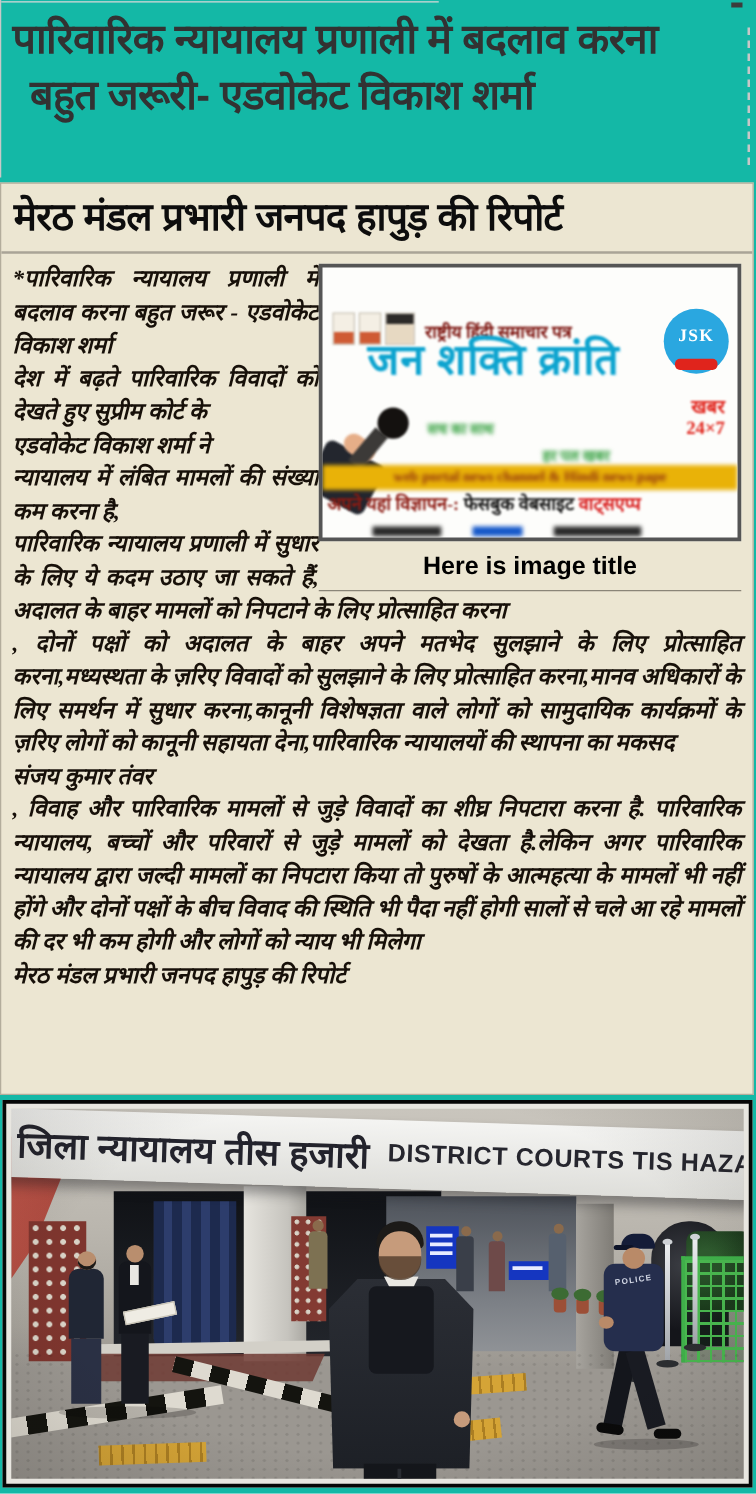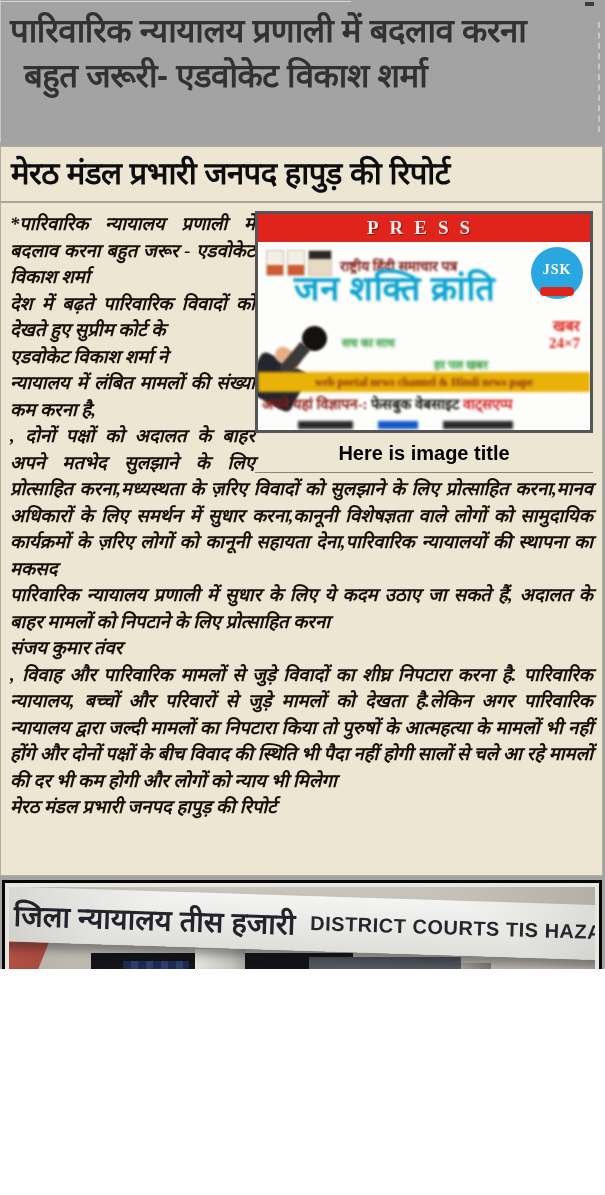--- a/index.html
+++ b/index.html
@@ -1,16 +1,16 @@
 <!DOCTYPE html>
 <html><head>
 <meta charset="utf-8">
 <style>
   html,body{margin:0;padding:0;background:#ffffff;}
-  .page{position:relative;width:605px;height:969px;background:#a3a3a3;overflow:hidden;
+  .page{position:relative;width:605px;height:1195px;background:#14b8a6;overflow:hidden;
         font-family:"Liberation Sans",sans-serif;text-decoration:underline;}
 
   
   .top-white{position:absolute;left:0;top:0;width:604px;height:142px;
              border-left:1px solid #c8c8c8;box-sizing:border-box;padding:8px 6px 0 9px;}
   .top-white::before{content:"";position:absolute;left:0;top:1px;width:58%;border-top:1px solid #d8d8d8;}
   .headline{font-weight:800;font-size:33px;line-height:45px;color:#323232;letter-spacing:-.5px;}
   .headline .l2{display:block;margin-left:14px;}
   .edge-line{position:absolute;right:4px;top:22px;height:110px;width:0;border-right:2px dashed #c7c7c7;}
   .corner-dash{position:absolute;right:10px;top:2px;width:9px;height:4px;background:#3c3c3c;}
@@ -200,21 +200,20 @@
   </div>
 
   <div class="article">
     <div class="subheading">मेरठ मंडल प्रभारी जनपद हापुड़ की रिपोर्ट</div>
     <hr class="sub-rule">
 
     <div class="body">
 
       <figure class="press-figure" style="margin-block:0;margin-inline:0 0;">
         <div class="press-card">
-          <div class="press-bar">PRESS</div>
           <div class="thumb t1 blurry"></div>
           <div class="thumb t2 blurry"></div>
           <div class="thumb t3 blurry"></div>
           <div class="press-tagline blurry">राष्ट्रीय हिंदी समाचार पत्र</div>
           <div class="jsk">
             <span class="jsk-txt">JSK</span>
             <span class="jsk-pill"></span>
           </div>
           <div class="press-brand blurry">जन शक्ति क्रांति</div>
           <div class="slogan1 blurry2">सच का साथ</div>
@@ -238,22 +237,22 @@
           </div>
         </div>
         <figcaption class="press-caption">Here is image title</figcaption>
         <hr class="caption-rule">
       </figure>
 
       <p>*पारिवारिक न्यायालय प्रणाली में बदलाव करना बहुत जरूर - एडवोकेट विकाश शर्मा</p>
       <p>देश में बढ़ते पारिवारिक विवादों को देखते हुए सुप्रीम कोर्ट के</p>
       <p>एडवोकेट विकाश शर्मा ने</p>
       <p>न्यायालय में लंबित मामलों की संख्या कम करना है,</p>
+      <p>पारिवारिक न्यायालय प्रणाली में सुधार के लिए ये कदम उठाए जा सकते हैं, अदालत के बाहर मामलों को निपटाने के लिए प्रोत्साहित करना</p>
       <p>, दोनों पक्षों को अदालत के बाहर अपने मतभेद सुलझाने के लिए प्रोत्साहित करना,मध्यस्थता के ज़रिए विवादों को सुलझाने के लिए प्रोत्साहित करना,मानव अधिकारों के लिए समर्थन में सुधार करना,कानूनी विशेषज्ञता वाले लोगों को सामुदायिक कार्यक्रमों के ज़रिए लोगों को कानूनी सहायता देना,पारिवारिक न्यायालयों की स्थापना का मकसद</p>
-      <p>पारिवारिक न्यायालय प्रणाली में सुधार के लिए ये कदम उठाए जा सकते हैं, अदालत के बाहर मामलों को निपटाने के लिए प्रोत्साहित करना</p>
       <p>संजय कुमार तंवर</p>
       <p>, विवाह और पारिवारिक मामलों से जुड़े विवादों का शीघ्र निपटारा करना है. पारिवारिक न्यायालय, बच्चों और परिवारों से जुड़े मामलों को देखता है.लेकिन अगर पारिवारिक न्यायालय द्वारा जल्दी मामलों का निपटारा किया तो पुरुषों के आत्महत्या के मामलों भी नहीं होंगे और दोनों पक्षों के बीच विवाद की स्थिति भी पैदा नहीं होगी सालों से चले आ रहे मामलों की दर भी कम होगी और लोगों को न्याय भी मिलेगा</p>
       <p>मेरठ मंडल प्रभारी जनपद हापुड़ की रिपोर्ट</p>
     </div>
   </div>
 
   <div class="photo-frame">
     <div class="photo">
 
       <div class="canopy-red"></div>

